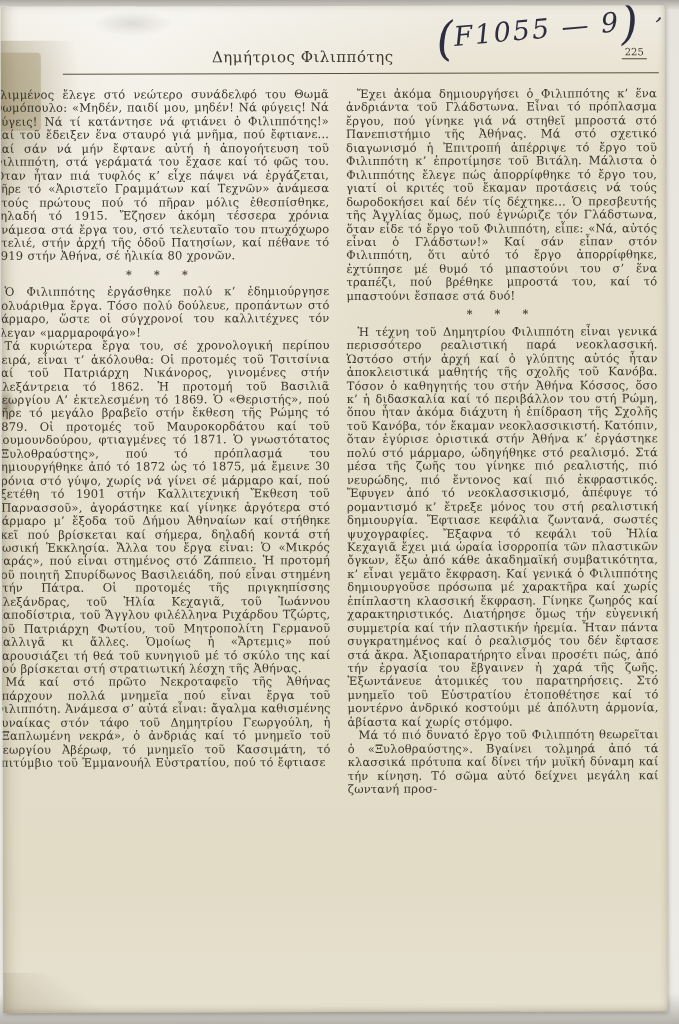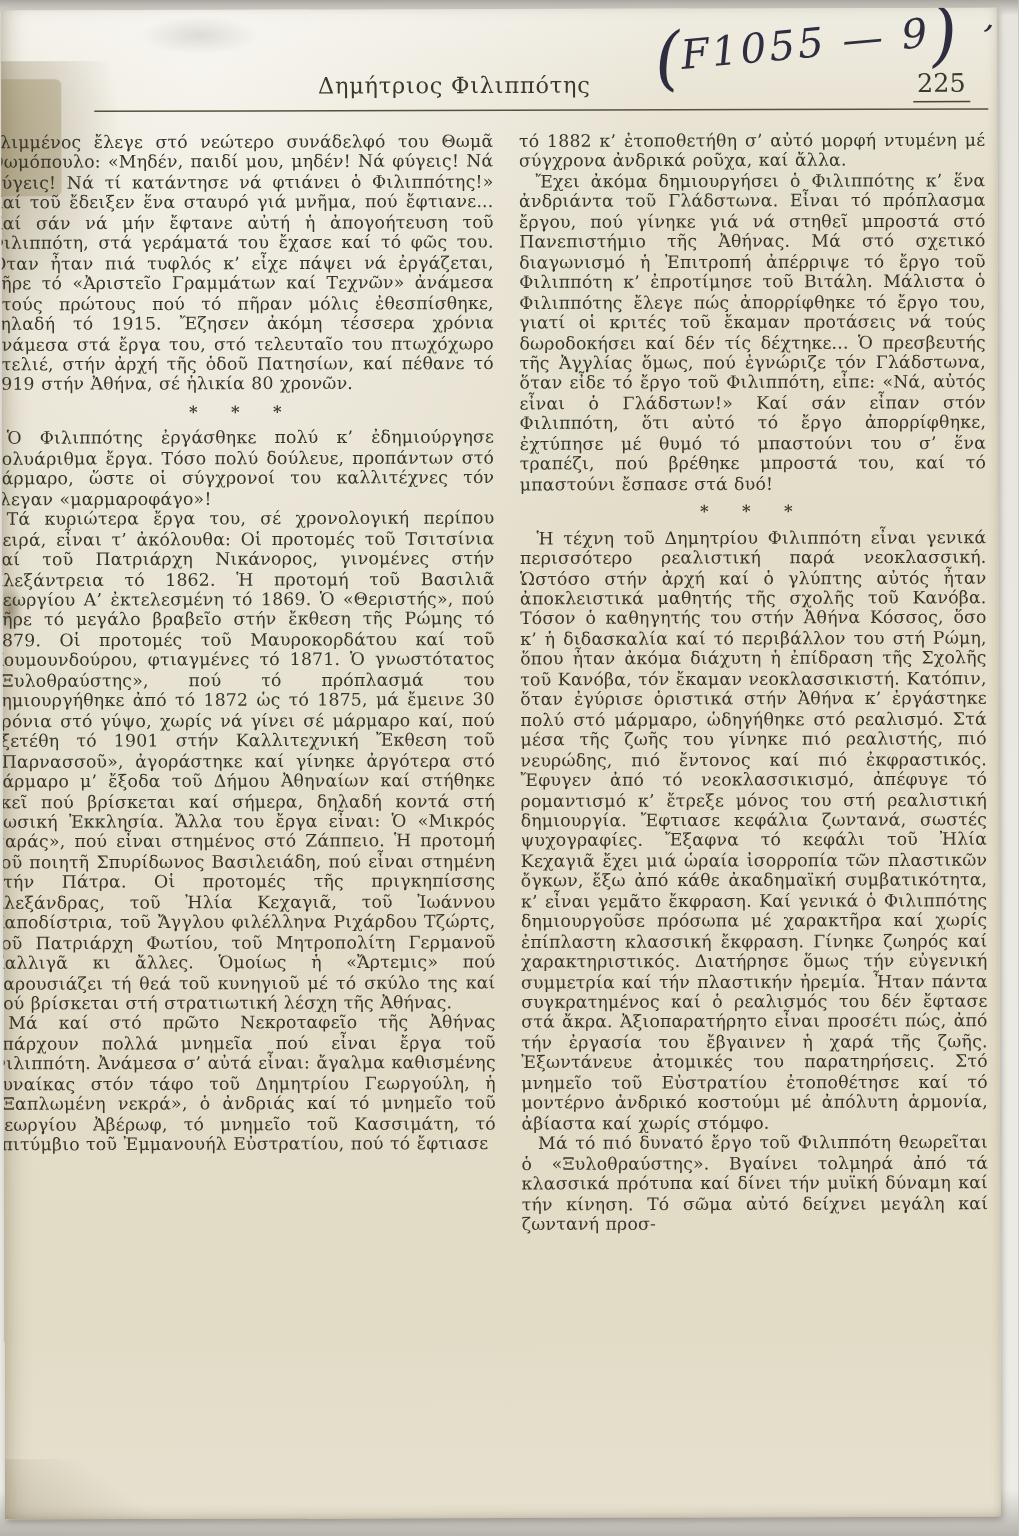--- a/index.html
+++ b/index.html
@@ -64,21 +64,21 @@
   .page-header{
     position:absolute;top:42px;left:0;right:0;height:20px;
     color:#3c382d;
   }
   .running-title{
     position:absolute;left:0;right:60px;text-align:center;
     font-size:15px;letter-spacing:.5px;
   }
   .page-number{
     position:absolute;right:18px;top:-1px;
-    font-size:17px;border-bottom:1.4px solid #4a4435;padding:0 3px 1px 3px;
+    font-size:10px;border-bottom:1.4px solid #4a4435;padding:0 3px 1px 3px;
   }
   .header-rule{
     position:absolute;top:67px;left:62px;right:6px;height:0;
     border-top:1.3px solid #57503e;
   }
   
   .text-columns{
     position:absolute;top:82px;left:0;right:6px;bottom:0;
     display:flex;gap:17px;
     color:#38352b;
@@ -125,21 +125,20 @@
 
       <div class="column column-left">
         <p class="para no-indent">θλιμμένος ἔλεγε στό νεώτερο συνάδελφό του Θωμᾶ Θωμόπουλο: «Μηδέν, παιδί μου, μηδέν! Νά φύγεις! Νά φύγεις! Νά τί κατάντησε νά φτιάνει ὁ Φιλιππότης!» Καί τοῦ ἔδειξεν ἕνα σταυρό γιά μνῆμα, πού ἔφτιανε... Καί σάν νά μήν ἔφτανε αὐτή ἡ ἀπογοήτευση τοῦ Φιλιππότη, στά γεράματά του ἔχασε καί τό φῶς του. Ὅταν ἦταν πιά τυφλός κ’ εἶχε πάψει νά ἐργάζεται, πῆρε τό «Ἀριστεῖο Γραμμάτων καί Τεχνῶν» ἀνάμεσα στούς πρώτους πού τό πῆραν μόλις ἐθεσπίσθηκε, δηλαδή τό 1915. Ἔζησεν ἀκόμη τέσσερα χρόνια ἀνάμεσα στά ἔργα του, στό τελευταῖο του πτωχόχωρο ἀτελιέ, στήν ἀρχή τῆς ὁδοῦ Πατησίων, καί πέθανε τό 1919 στήν Ἀθήνα, σέ ἡλικία 80 χρονῶν.</p>
         <p class="separator">* * *</p>
         <p class="para">Ὁ Φιλιππότης ἐργάσθηκε πολύ κ’ ἐδημιούργησε πολυάριθμα ἔργα. Τόσο πολύ δούλευε, προπάντων στό μάρμαρο, ὥστε οἱ σύγχρονοί του καλλιτέχνες τόν ἔλεγαν «μαρμαροφάγο»!</p>
         <p class="para">Τά κυριώτερα ἔργα του, σέ χρονολογική περίπου σειρά, εἶναι τ’ ἀκόλουθα: Οἱ προτομές τοῦ Τσιτσίνια καί τοῦ Πατριάρχη Νικάνορος, γινομένες στήν Ἀλεξάντρεια τό 1862. Ἡ προτομή τοῦ Βασιλιᾶ Γεωργίου Α’ ἐκτελεσμένη τό 1869. Ὁ «Θεριστής», πού πῆρε τό μεγάλο βραβεῖο στήν ἔκθεση τῆς Ρώμης τό 1879. Οἱ προτομές τοῦ Μαυροκορδάτου καί τοῦ Κουμουνδούρου, φτιαγμένες τό 1871. Ὁ γνωστότατος «Ξυλοθραύστης», πού τό πρόπλασμά του δημιουργήθηκε ἀπό τό 1872 ὡς τό 1875, μά ἔμεινε 30 χρόνια στό γύψο, χωρίς νά γίνει σέ μάρμαρο καί, πού ἐξετέθη τό 1901 στήν Καλλιτεχνική Ἔκθεση τοῦ «Παρνασσοῦ», ἀγοράστηκε καί γίνηκε ἀργότερα στό μάρμαρο μ’ ἔξοδα τοῦ Δήμου Ἀθηναίων καί στήθηκε ἐκεῖ πού βρίσκεται καί σήμερα, δηλαδή κοντά στή Ρωσική Ἐκκλησία. Ἄλλα του ἔργα εἶναι: Ὁ «Μικρός ψαράς», πού εἶναι στημένος στό Ζάππειο. Ἡ προτομή τοῦ ποιητῆ Σπυρίδωνος Βασιλειάδη, πού εἶναι στημένη στήν Πάτρα. Οἱ προτομές τῆς πριγκηπίσσης Ἀλεξάνδρας, τοῦ Ἠλία Κεχαγιᾶ, τοῦ Ἰωάννου Καποδίστρια, τοῦ Ἄγγλου φιλέλληνα Ριχάρδου Τζώρτς, τοῦ Πατριάρχη Φωτίου, τοῦ Μητροπολίτη Γερμανοῦ Καλλιγᾶ κι ἄλλες. Ὁμοίως ἡ «Ἄρτεμις» πού παρουσιάζει τή θεά τοῦ κυνηγιοῦ μέ τό σκύλο της καί πού βρίσκεται στή στρατιωτική λέσχη τῆς Ἀθήνας.</p>
         <p class="para">Μά καί στό πρῶτο Νεκροταφεῖο τῆς Ἀθήνας ὑπάρχουν πολλά μνημεῖα πού εἶναι ἔργα τοῦ Φιλιππότη. Ἀνάμεσα σ’ αὐτά εἶναι: ἄγαλμα καθισμένης γυναίκας στόν τάφο τοῦ Δημητρίου Γεωργούλη, ἡ «Ξαπλωμένη νεκρά», ὁ ἀνδριάς καί τό μνημεῖο τοῦ Γεωργίου Ἀβέρωφ, τό μνημεῖο τοῦ Κασσιμάτη, τό ἐπιτύμβιο τοῦ Ἐμμανουήλ Εὐστρατίου, πού τό ἔφτιασε</p>
       </div>
 
       <div class="column column-right">
-        <p class="para no-indent">τό 1882 κ’ ἐτοποθετήθη σ’ αὐτό μορφή ντυμένη μέ σύγχρονα ἀνδρικά ροῦχα, καί ἄλλα.</p>
         <p class="para">Ἔχει ἀκόμα δημιουργήσει ὁ Φιλιππότης κ’ ἕνα ἀνδριάντα τοῦ Γλάδστωνα. Εἶναι τό πρόπλασμα ἔργου, πού γίνηκε γιά νά στηθεῖ μπροστά στό Πανεπιστήμιο τῆς Ἀθήνας. Μά στό σχετικό διαγωνισμό ἡ Ἐπιτροπή ἀπέρριψε τό ἔργο τοῦ Φιλιππότη κ’ ἐπροτίμησε τοῦ Βιτάλη. Μάλιστα ὁ Φιλιππότης ἔλεγε πώς ἀπορρίφθηκε τό ἔργο του, γιατί οἱ κριτές τοῦ ἔκαμαν προτάσεις νά τούς δωροδοκήσει καί δέν τίς δέχτηκε... Ὁ πρεσβευτής τῆς Ἀγγλίας ὅμως, πού ἐγνώριζε τόν Γλάδστωνα, ὅταν εἶδε τό ἔργο τοῦ Φιλιππότη, εἶπε: «Νά, αὐτός εἶναι ὁ Γλάδστων!» Καί σάν εἶπαν στόν Φιλιππότη, ὅτι αὐτό τό ἔργο ἀπορρίφθηκε, ἐχτύπησε μέ θυμό τό μπαστούνι του σ’ ἕνα τραπέζι, πού βρέθηκε μπροστά του, καί τό μπαστούνι ἔσπασε στά δυό!</p>
         <p class="separator">* * *</p>
         <p class="para">Ἡ τέχνη τοῦ Δημητρίου Φιλιππότη εἶναι γενικά περισσότερο ρεαλιστική παρά νεοκλασσική. Ὡστόσο στήν ἀρχή καί ὁ γλύπτης αὐτός ἦταν ἀποκλειστικά μαθητής τῆς σχολῆς τοῦ Κανόβα. Τόσον ὁ καθηγητής του στήν Ἀθήνα Κόσσος, ὅσο κ’ ἡ διδασκαλία καί τό περιβάλλον του στή Ρώμη, ὅπου ἦταν ἀκόμα διάχυτη ἡ ἐπίδραση τῆς Σχολῆς τοῦ Κανόβα, τόν ἔκαμαν νεοκλασσικιστή. Κατόπιν, ὅταν ἐγύρισε ὁριστικά στήν Ἀθήνα κ’ ἐργάστηκε πολύ στό μάρμαρο, ὡδηγήθηκε στό ρεαλισμό. Στά μέσα τῆς ζωῆς του γίνηκε πιό ρεαλιστής, πιό νευρώδης, πιό ἔντονος καί πιό ἐκφραστικός. Ἔφυγεν ἀπό τό νεοκλασσικισμό, ἀπέφυγε τό ρομαντισμό κ’ ἔτρεξε μόνος του στή ρεαλιστική δημιουργία. Ἔφτιασε κεφάλια ζωντανά, σωστές ψυχογραφίες. Ἔξαφνα τό κεφάλι τοῦ Ἠλία Κεχαγιᾶ ἔχει μιά ὡραία ἰσορροπία τῶν πλαστικῶν ὄγκων, ἔξω ἀπό κάθε ἀκαδημαϊκή συμβατικότητα, κ’ εἶναι γεμᾶτο ἔκφραση. Καί γενικά ὁ Φιλιππότης δημιουργοῦσε πρόσωπα μέ χαρακτῆρα καί χωρίς ἐπίπλαστη κλασσική ἔκφραση. Γίνηκε ζωηρός καί χαρακτηριστικός. Διατήρησε ὅμως τήν εὐγενική συμμετρία καί τήν πλαστικήν ἠρεμία. Ἦταν πάντα συγκρατημένος καί ὁ ρεαλισμός του δέν ἔφτασε στά ἄκρα. Ἀξιοπαρατήρητο εἶναι προσέτι πώς, ἀπό τήν ἐργασία του ἔβγαινεν ἡ χαρά τῆς ζωῆς. Ἐξωντάνευε ἀτομικές του παρατηρήσεις. Στό μνημεῖο τοῦ Εὐστρατίου ἐτοποθέτησε καί τό μοντέρνο ἀνδρικό κοστούμι μέ ἀπόλυτη ἁρμονία, ἀβίαστα καί χωρίς στόμφο.</p>
         <p class="para">Μά τό πιό δυνατό ἔργο τοῦ Φιλιππότη θεωρεῖται ὁ «Ξυλοθραύστης». Βγαίνει τολμηρά ἀπό τά κλασσικά πρότυπα καί δίνει τήν μυϊκή δύναμη καί τήν κίνηση. Τό σῶμα αὐτό δείχνει μεγάλη καί ζωντανή προσ-</p>
       </div>
 
     </div>
   </div>
 </div>
 

